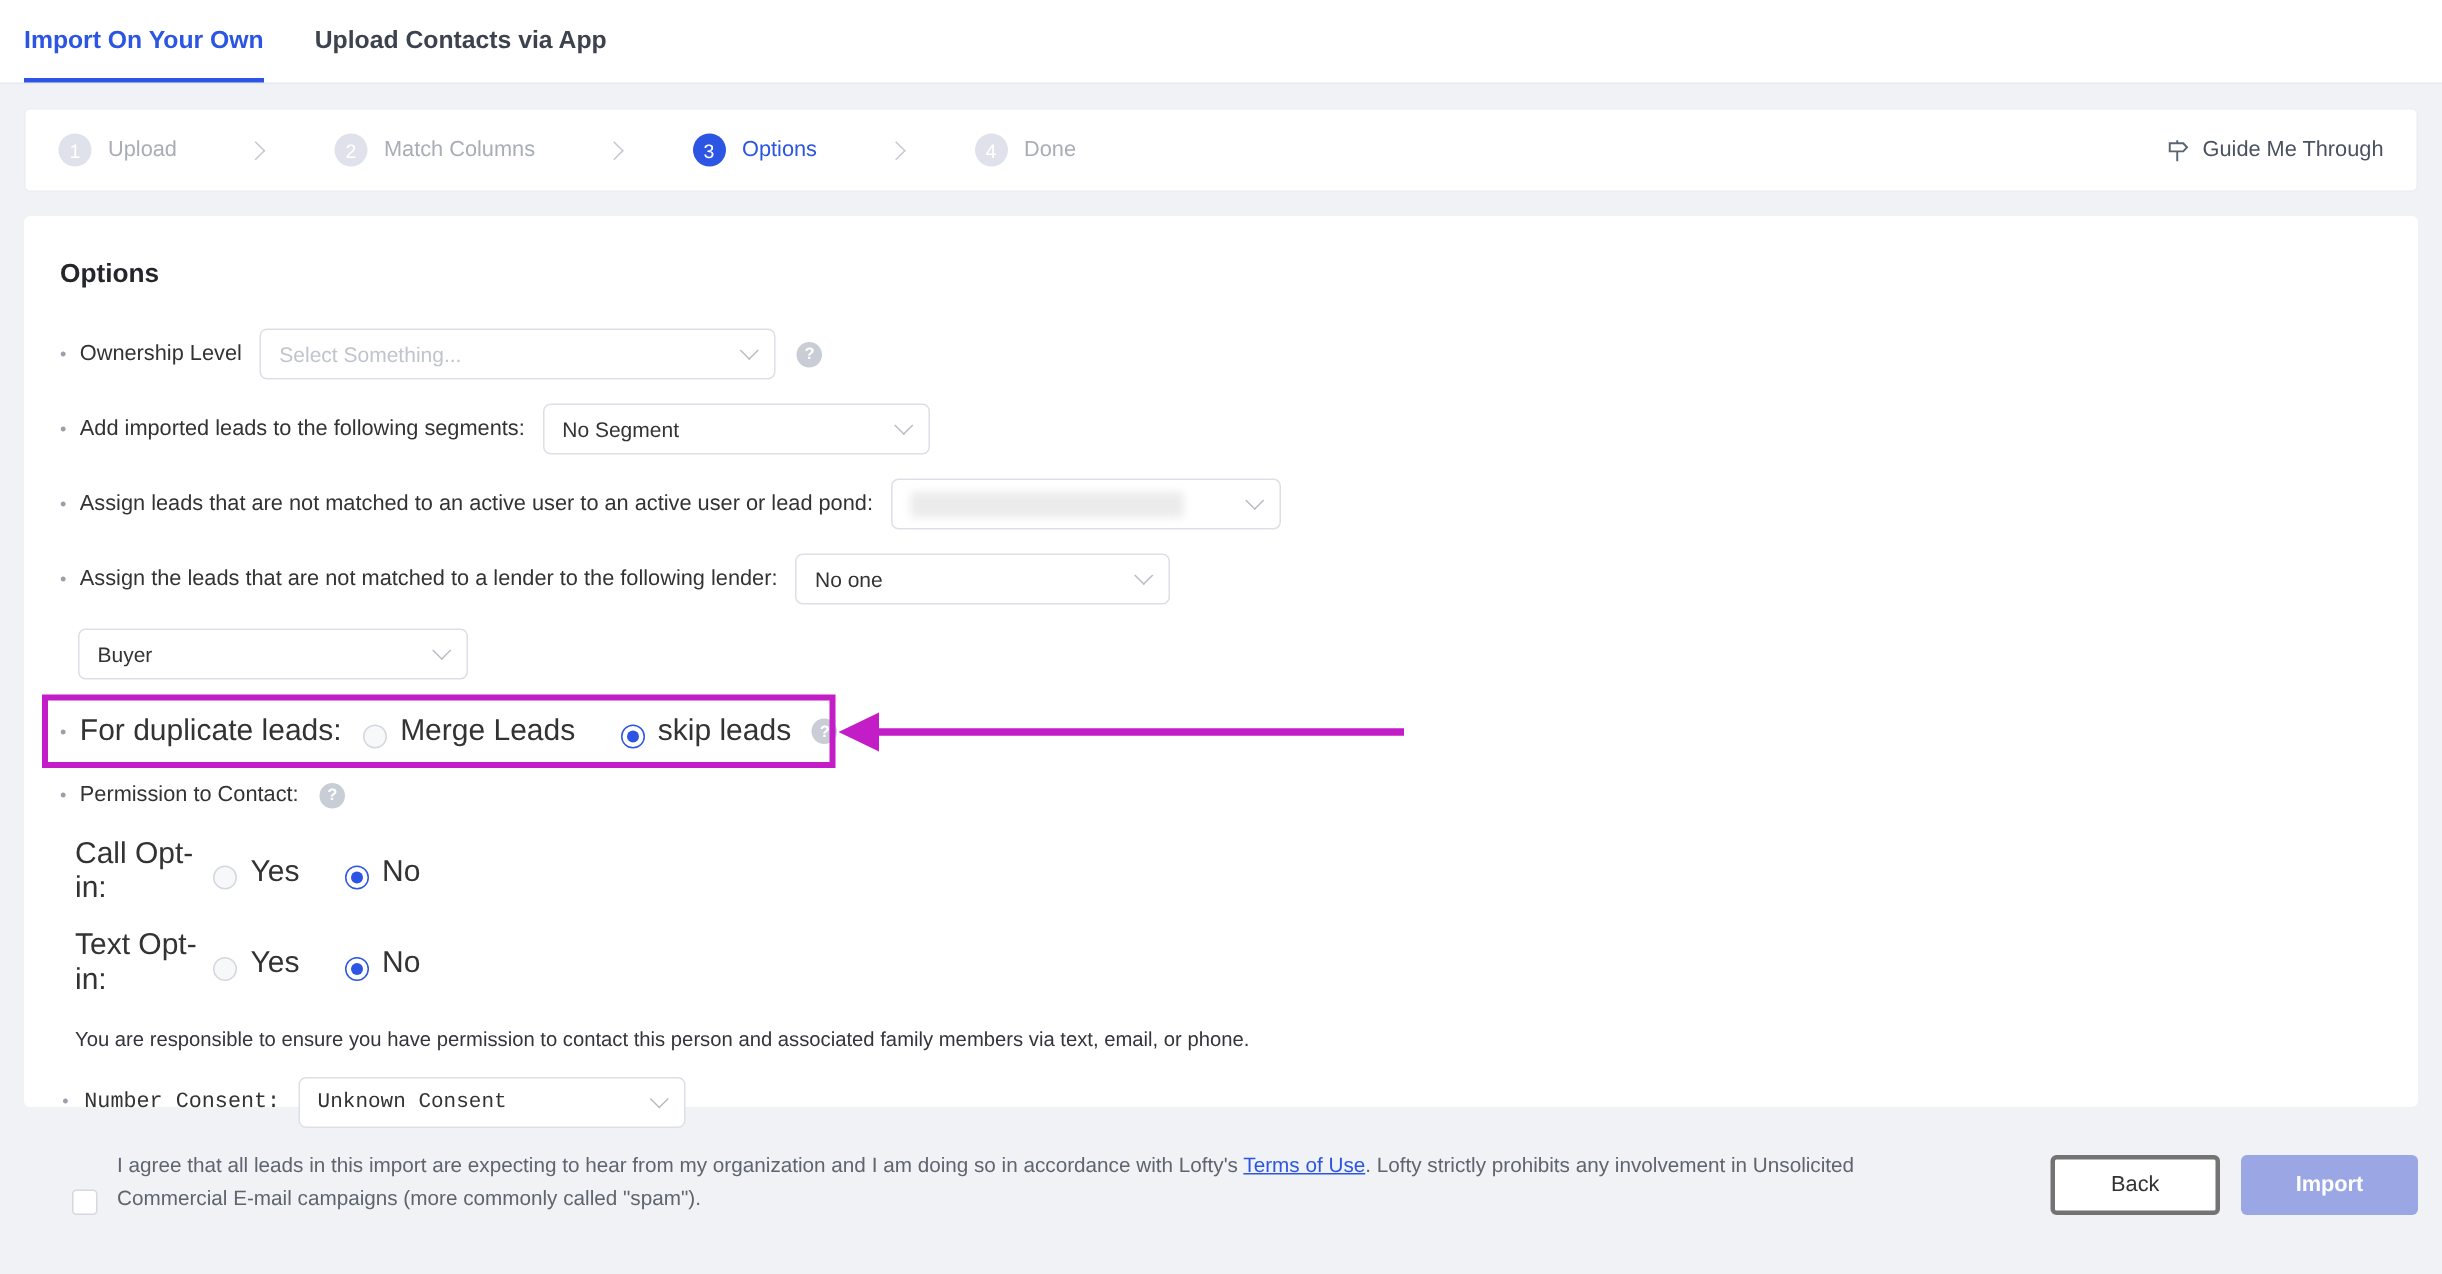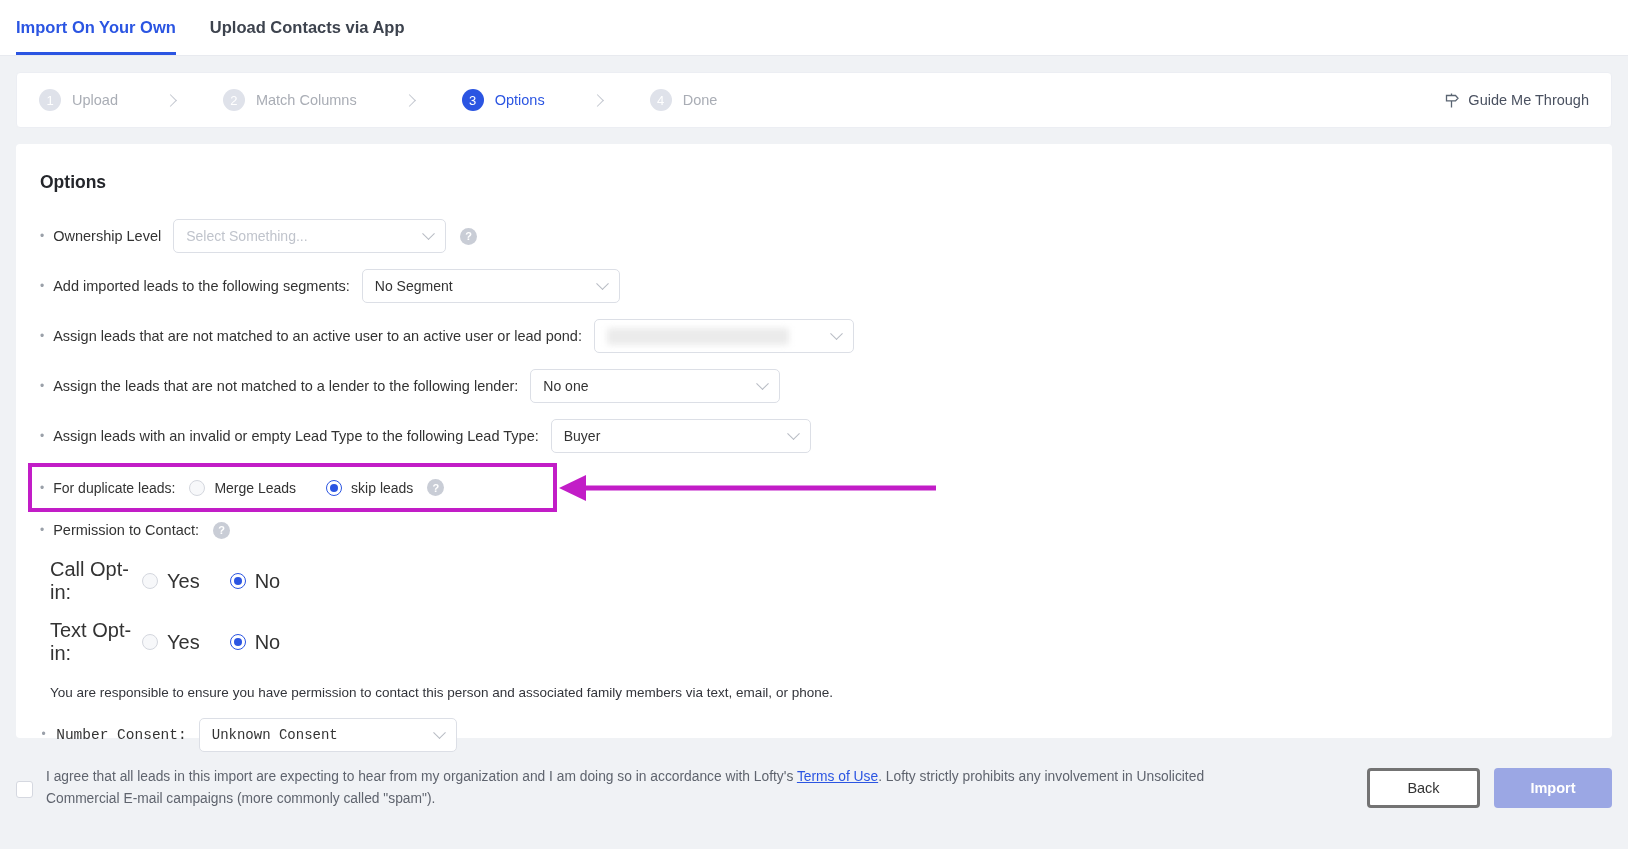--- a/index.html
+++ b/index.html
@@ -72,30 +72,30 @@
     width:182px; height:17px; background:#ebebeb; border-radius:2px; filter:blur(3px);
   }
 
   .help {
     width:17px; height:17px; border-radius:50%; background:#c9cdd6; color:#fff;
     font-size:11px; font-weight:bold; display:flex; align-items:center; justify-content:center;
     margin-left:14px; cursor:pointer; flex:none;
   }
   .help::after { content:"?"; }
 
-  .radio-opt { display:flex; align-items:center; gap:9px; cursor:pointer; }
+  .radio-opt { display:flex; align-items:flex-end; gap:9px; cursor:pointer; }
   .radio {
     width:16px; height:16px; border-radius:50%; border:1px solid #d4d7de; background:#f7f8fa;
     display:flex; align-items:center; justify-content:center; flex:none;
   }
   .radio.checked { background:#fff; border-color:#2b55e2; }
   .radio.checked::after { content:""; width:8px; height:8px; border-radius:50%; background:#2b55e2; }
 
   
-  .dup-wrap { position:relative; height:49px; display:flex; align-items:center; margin:0 0 6px 0; font-size:14px; }
+  .dup-wrap { position:relative; height:49px; display:flex; align-items:center; margin:0 0 6px 0; font-size:20px; }
   .hl-box {
     position:absolute; left:-12px; top:0; width:529px; height:49px;
     border:4px solid #c21dc7; pointer-events:none;
   }
   .hl-arrow-line {
     position:absolute; left:545px; top:50%; transform:translateY(-50%);
     width:351px; height:5px; background:#c21dc7; pointer-events:none;
   }
   .hl-arrow-head {
     position:absolute; left:519px; top:50%; transform:translateY(-50%);
@@ -103,33 +103,33 @@
     border-right:27px solid #c21dc7; pointer-events:none;
   }
 
   .sub-row { padding-left:10px; margin-bottom:15px; min-height:24px; display:flex; align-items:center; font-size:20px; }
   .sub-label { width:92px; flex:none; }
   .opt-gap { width:30px; flex:none; }
 
   .note { padding-left:10px; font-size:13.5px; color:#33353b; margin:20px 0 18px 0; }
 
   
-  .footer { display:flex; align-items:center; padding:0 16px; margin-top:28px; }
+  .footer { display:flex; align-items:flex-end; padding:0 16px; margin-top:28px;margin-left:32px; }
   .checkbox {
     width:17px; height:17px; border:1px solid #d5d8e0; border-radius:3px; background:#fff;
     margin-top:3px; flex:none; cursor:pointer;
   }
   .agree { width:1180px; margin-left:13px; font-size:13.8px; color:#5f646e; line-height:22px; }
   .agree a { color:#2b55e2; text-decoration:underline; cursor:pointer; }
   .footer-buttons { margin-left:auto; display:flex; gap:14px; }
   .btn { height:40px; border-radius:4px; font-size:14.5px; font-family:"Liberation Sans",sans-serif; cursor:pointer; }
   .btn-back { width:113px; background:#fff; border:3px solid #737373; color:#333; }
   .btn-import { width:118px; background:#9ba7e4; border:none; color:#fff; font-weight:bold; }
 
-  .w300{width:273px} .w258{width:258px} .w260{width:260px} .w250{width:250px}
+  .w300{width:344px} .w258{width:258px} .w260{width:260px} .w250{width:250px}
 </style>
 </head>
 <body>
 
 <div class="tabbar">
   <div class="tab active">
       <span>Import On Your Own</span>
     </div>
   <div class="tab">
       <span>Upload Contacts via App</span>
@@ -200,21 +200,20 @@
   <div class="row">
     <span class="row-label bulleted">Assign the leads that are not matched to a lender to the following lender:</span>
     <span class="gap12"></span>
     <div class="select w250">
       <span>No one</span>
       <span class="chev"></span>
     </div>
   </div>
 
   <div class="row" style="margin-bottom:10px;">
-    <span class="row-label bulleted">Assign leads with an invalid or empty Lead Type to the following Lead Type:</span>
     <span class="gap12"></span>
     <div class="select w260">
       <span>Buyer</span>
       <span class="chev"></span>
     </div>
   </div>
 
   <div class="dup-wrap">
     <div class="hl-box"></div>
     <div class="hl-arrow-line"></div>

